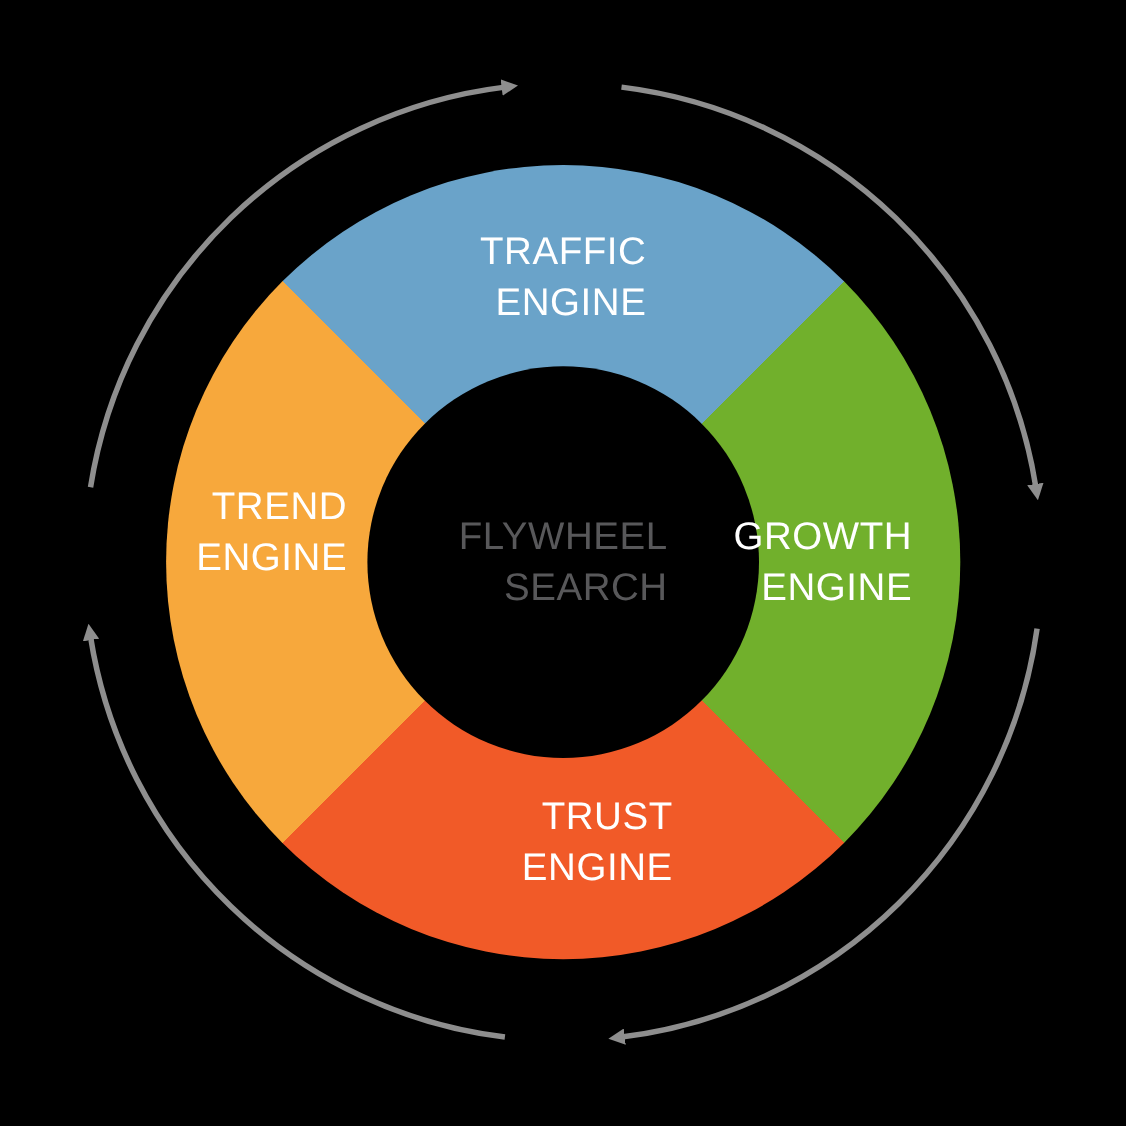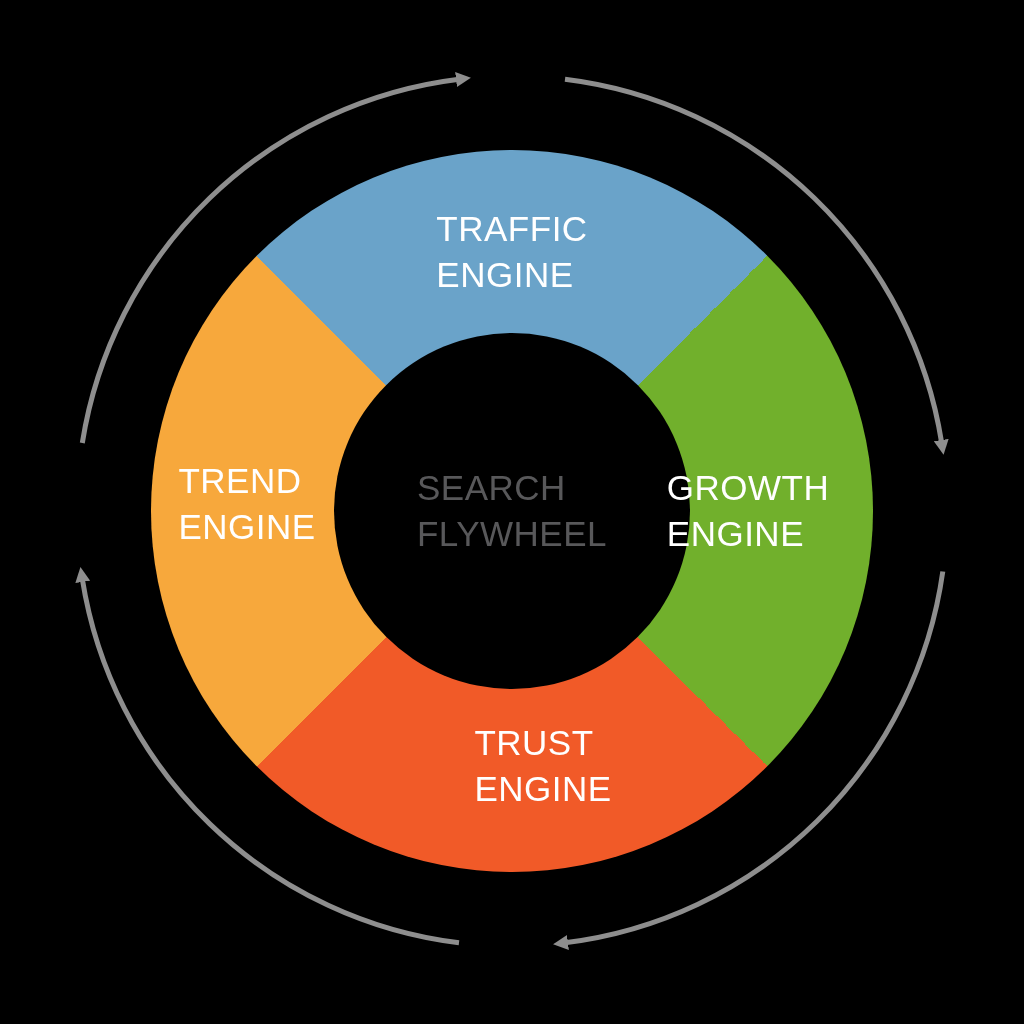--- a/index.html
+++ b/index.html
@@ -31,32 +31,32 @@
     left: 334px;
     top: 333px;
     width: 356px;
     height: 356px;
     border-radius: 50%;
     background: #000000;
   }
   .label {
     position: absolute;
     transform: translate(-50%, -50%);
-    text-align: left;
+    text-align: right;
     font-size: 35px;
     line-height: 46px;
     font-weight: 500;
     letter-spacing: 0.5px;
     white-space: nowrap;
     user-select: none;
   }
   .label-top    { left: 512px; top: 252px; }
   .label-right  { left: 748px; top: 511px; }
   .label-bottom { left: 511px; top: 766px; margin-left: 32px; }
-  .label-left   { left: 247px; top: 504px; }
+  .label-left   { left: 247px; top: 484px; }
   .label-center { left: 512px; top: 511px; }
   .arrows-svg {
     position: absolute;
     left: 0;
     top: 0;
     width: 1024px;
     height: 1024px;
     pointer-events: none;
   }
   .rot-arrow {
@@ -96,17 +96,17 @@
   <div class="label label-bottom seg-label" style="color: rgb(255, 255, 255);">
     <div>TRUST</div>
     <div>ENGINE</div>
   </div>
   <div class="label label-left seg-label" style="color: rgb(255, 255, 255);">
     <div>TREND</div>
     <div>ENGINE</div>
   </div>
 
   <div class="label label-center" style="color: rgb(88, 88, 90);">
+    <div>FLYWHEEL</div>
     <div>SEARCH</div>
-    <div>FLYWHEEL</div>
   </div>
 
 </div>
 
 </body></html>

